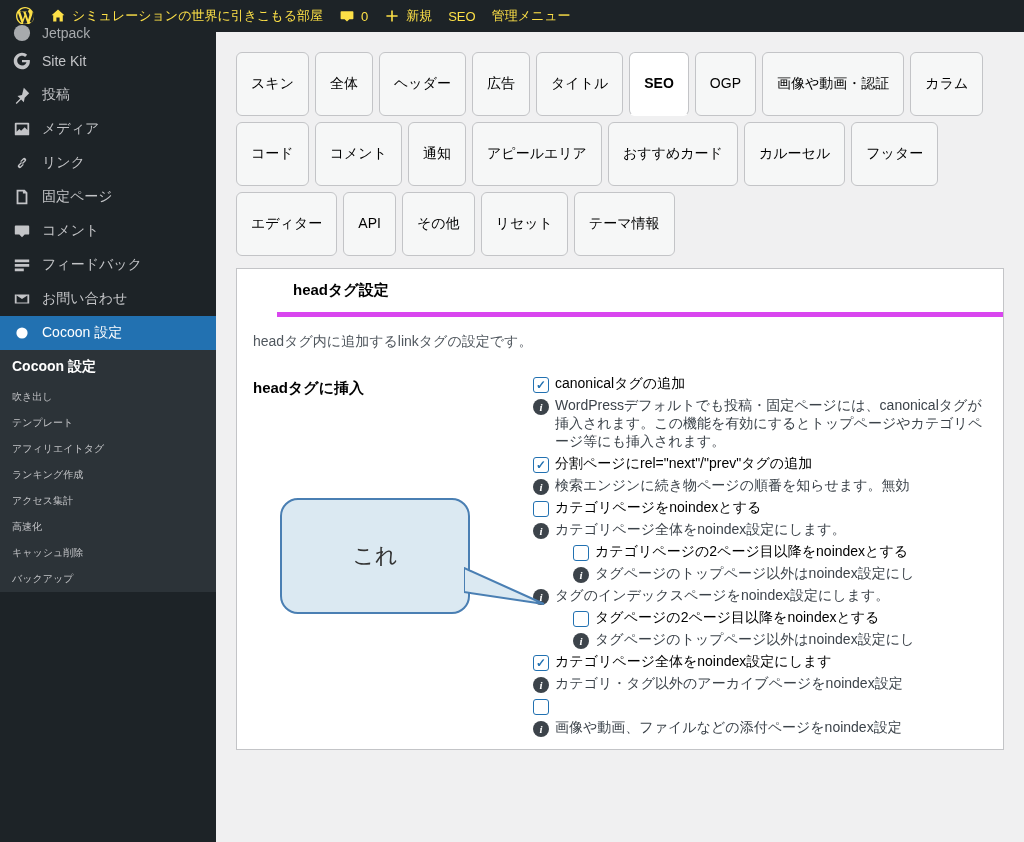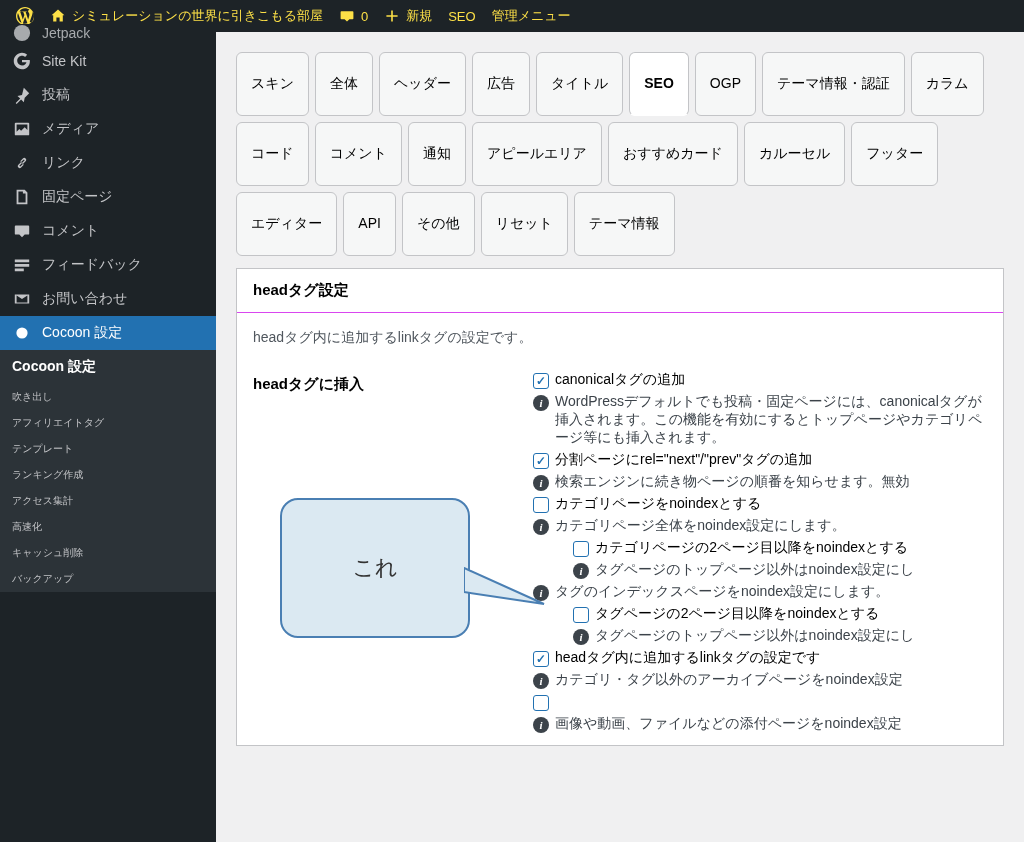--- a/index.html
+++ b/index.html
@@ -22,36 +22,36 @@
     .sidebar-item.truncated { padding-bottom: 2px; padding-top: 0; color: #a7aaad; }
     
     
     .main { position: absolute; left: 216px; top: 32px; right: 0; bottom: 0; padding: 20px; background: #f0f0f1; overflow: hidden; }
     .tabs { display: flex; flex-wrap: wrap; gap: 6px; margin-bottom: 12px; }
     .tab { background: #f6f7f7; border: 1px solid #c3c4c7; padding: 22px 14px; cursor: pointer; font-size: 14px; border-radius: 6px; }
     .tab.active { background: #fff; font-weight: bold; border-bottom-color: #fff; }
     .save-btn { background: #2271b1; color: #fff; border: none; padding: 8px 16px; cursor: pointer; font-size: 14px; margin-bottom: 16px; border-radius: 3px; }
     
     .panel { background: #fff; border: 1px solid #c3c4c7; }
-    .panel-title { font-weight: bold; font-size: 15px; padding: 12px 16px; border-bottom: 1px solid #d946ef; }
+    .panel-title { font-weight: bold; font-size: 15px; padding: 12px 16px; border-bottom: 5px solid #d946ef; margin-left: 40px; }
     .panel-desc { padding: 16px; color: #50575e; font-size: 14px; }
     
     .settings-row { display: flex; padding: 8px 16px; }
     .settings-label { width: 280px; font-weight: bold; font-size: 15px; padding-top: 4px; }
     .settings-content { flex: 1; font-size: 14px; }
     
     .check-line { display: flex; align-items: flex-start; gap: 6px; margin-bottom: 4px; }
     .checkbox { width: 16px; height: 16px; border: 1px solid #2271b1; border-radius: 3px; display: inline-flex; align-items: center; justify-content: center; flex-shrink: 0; margin-top: 2px; background: #fff; cursor: pointer; }
     .checkbox.checked::after { content: "✓"; color: #2271b1; font-size: 12px; font-weight: bold; }
     .info-line { display: flex; align-items: flex-start; gap: 6px; margin-bottom: 4px; color: #3c434a; }
     .info-icon { width: 16px; height: 16px; border-radius: 50%; background: #3c434a; color: #fff; display: inline-flex; align-items: center; justify-content: center; font-size: 11px; font-weight: bold; flex-shrink: 0; margin-top: 2px; font-style: italic; font-family: serif; }
     .indent { margin-left: 40px; }
     
     
-    .callout { position: absolute; left: 280px; top: 498px; width: 190px; height: 140px; background: #dbe9f2; border: 2px solid #4a7fb3; border-radius: 18px; display: flex; align-items: center; justify-content: center; font-size: 22px; color: #333; }
+    .callout { position: absolute; left: 280px; top: 498px; width: 190px; height: 116px; background: #dbe9f2; border: 2px solid #4a7fb3; border-radius: 18px; display: flex; align-items: center; justify-content: center; font-size: 22px; color: #333; }
     .callout-tail { position: absolute; left: 464px; top: 554px; width: 0; height: 0; }
     .callout-tail svg { position: absolute; }
   </style>
 </head>
 <body>
 
 <div class="admin-bar">
   <div class="admin-bar-item">
     <span class="admin-bar-icon">
       <svg width="18" height="18" viewBox="0 0 20 20" fill="currentColor">
@@ -168,40 +168,40 @@
     <span class="sidebar-icon">
       <svg width="14" height="14" viewBox="0 0 20 20" fill="currentColor">
           <circle cx="10" cy="10" r="8"></circle>
         </svg>
     </span>
     <span>Cocoon 設定</span>
   </div>
   <div class="submenu">
     <div class="submenu-title">Cocoon 設定</div>
     <div class="submenu-item">吹き出し</div>
+    <div class="submenu-item">テンプレート</div>
     <div class="submenu-item">アフィリエイトタグ</div>
-    <div class="submenu-item">テンプレート</div>
     <div class="submenu-item">ランキング作成</div>
     <div class="submenu-item">アクセス集計</div>
     <div class="submenu-item">高速化</div>
     <div class="submenu-item">キャッシュ削除</div>
     <div class="submenu-item">バックアップ</div>
   </div>
 </div>
 
 <div class="main">
   <div class="tabs" id="tabs-container">
       <div class="tab">スキン</div>
       <div class="tab">全体</div>
       <div class="tab">ヘッダー</div>
       <div class="tab">広告</div>
       <div class="tab">タイトル</div>
       <div class="tab active">SEO</div>
       <div class="tab">OGP</div>
-      <div class="tab">テーマ情報・認証</div>
+      <div class="tab">画像や動画・認証</div>
       <div class="tab">カラム</div>
       <div class="tab">コード</div>
       <div class="tab">コメント</div>
       <div class="tab">通知</div>
       <div class="tab">アピールエリア</div>
       <div class="tab">おすすめカード</div>
       <div class="tab">カルーセル</div>
       <div class="tab">フッター</div>
       <div class="tab">エディター</div>
       <div class="tab">API</div>
@@ -256,21 +256,21 @@
           <div class="check-line indent">
             <span class="checkbox"></span>
             <span>タグページの2ページ目以降をnoindexとする</span>
           </div>
           <div class="info-line indent">
             <span class="info-icon">i</span>
             <span>タグページのトップページ以外はnoindex設定にし</span>
           </div>
           <div class="check-line">
             <span class="checkbox checked"></span>
-            <span>headタグ内に追加するlinkタグの設定です</span>
+            <span>カテゴリページ全体をnoindex設定にします</span>
           </div>
           <div class="info-line">
             <span class="info-icon">i</span>
             <span>カテゴリ・タグ以外のアーカイブページをnoindex設定</span>
           </div>
           <div class="check-line">
             <span class="checkbox"></span>
           </div>
           <div class="info-line">
             <span class="info-icon">i</span>

